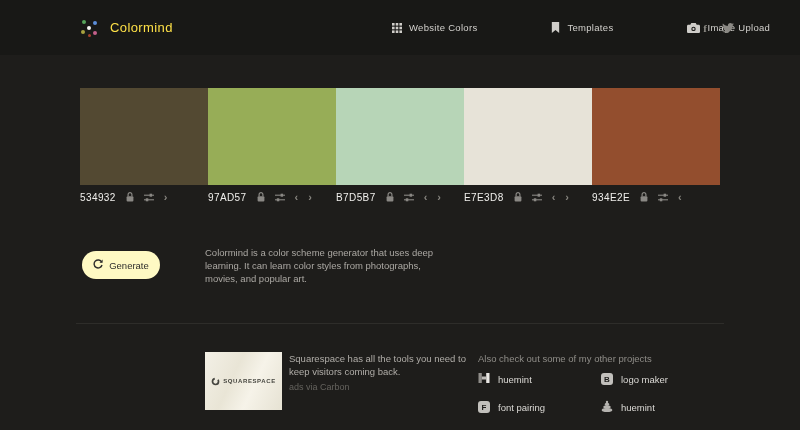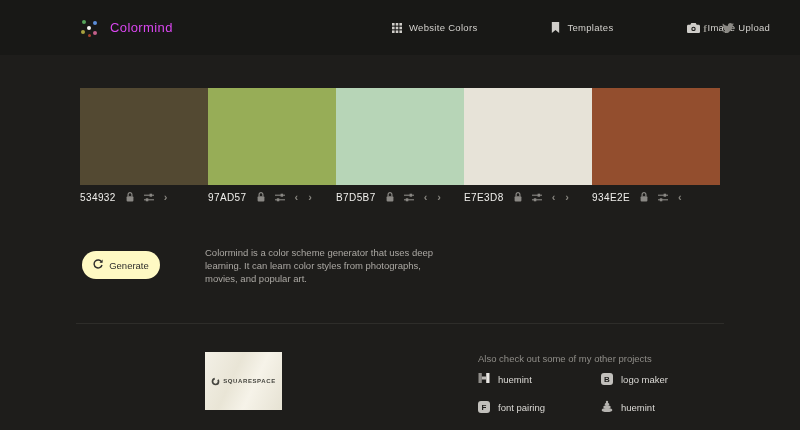--- a/index.html
+++ b/index.html
@@ -20,21 +20,21 @@
     top: 0; left: 0; right: 0;
     height: 55px;
     background: #181816;
   }
   .brand {
     position: absolute;
     left: 78px; top: 0; height: 55px;
     display: flex; align-items: center; gap: 10px;
     cursor: pointer;
   }
-  .brand-name { color: #d946ef; font-size: 13px; letter-spacing: 0.4px; }
+  .brand-name { color: #fde047; font-size: 13px; letter-spacing: 0.4px; }
   .logo { position: relative; width: 22px; height: 22px; display: inline-block; }
   .logo i { position: absolute; border-radius: 50%; }
   .d-green  { width: 4px; height: 4px; left: 4px;  top: 3px;  background: #56a45a; }
   .d-blue   { width: 4px; height: 4px; left: 15px; top: 4px;  background: #5b8dd9; }
   .d-white  { width: 4px; height: 4px; left: 9px;  top: 9px;  background: #f5f5f2; }
   .d-olive  { width: 4px; height: 4px; left: 3px;  top: 13px; background: #a8a23f; }
   .d-pink   { width: 4px; height: 4px; left: 15px; top: 14px; background: #c45f8a; }
   .d-red    { width: 3px; height: 3px; left: 10px; top: 17px; background: #a6402c; }
 
   .nav {
@@ -345,20 +345,24 @@
 
   <div class="ad-img">
     <span class="ic">
       <svg width="9" height="9" viewBox="0 0 9 9">
         <circle cx="4.5" cy="4.5" r="3" fill="none" stroke="#45453f" stroke-width="1.7" stroke-dasharray="13 3.5"></circle>
       </svg>
     </span>
     <span class="ad-brand">SQUARESPACE</span>
   </div>
 
+  <div class="ad-copy">
+    <div class="ad-headline">Squarespace has all the tools you need to keep visitors coming back.</div>
+    <div class="ad-attr">ads via Carbon</div>
+  </div>
 
   <div class="projects">
     <div class="projects-heading">Also check out some of my other projects</div>
     <div class="project-grid">
 
       <div class="project-item">
         <span class="ic">
           <svg width="12" height="12" viewBox="0 0 12 12">
             <rect x="0.5" y="1" width="3.3" height="10" fill="#8f8d89"></rect>
             <rect x="8.2" y="1" width="3.3" height="10" fill="#e9e7e3"></rect>

